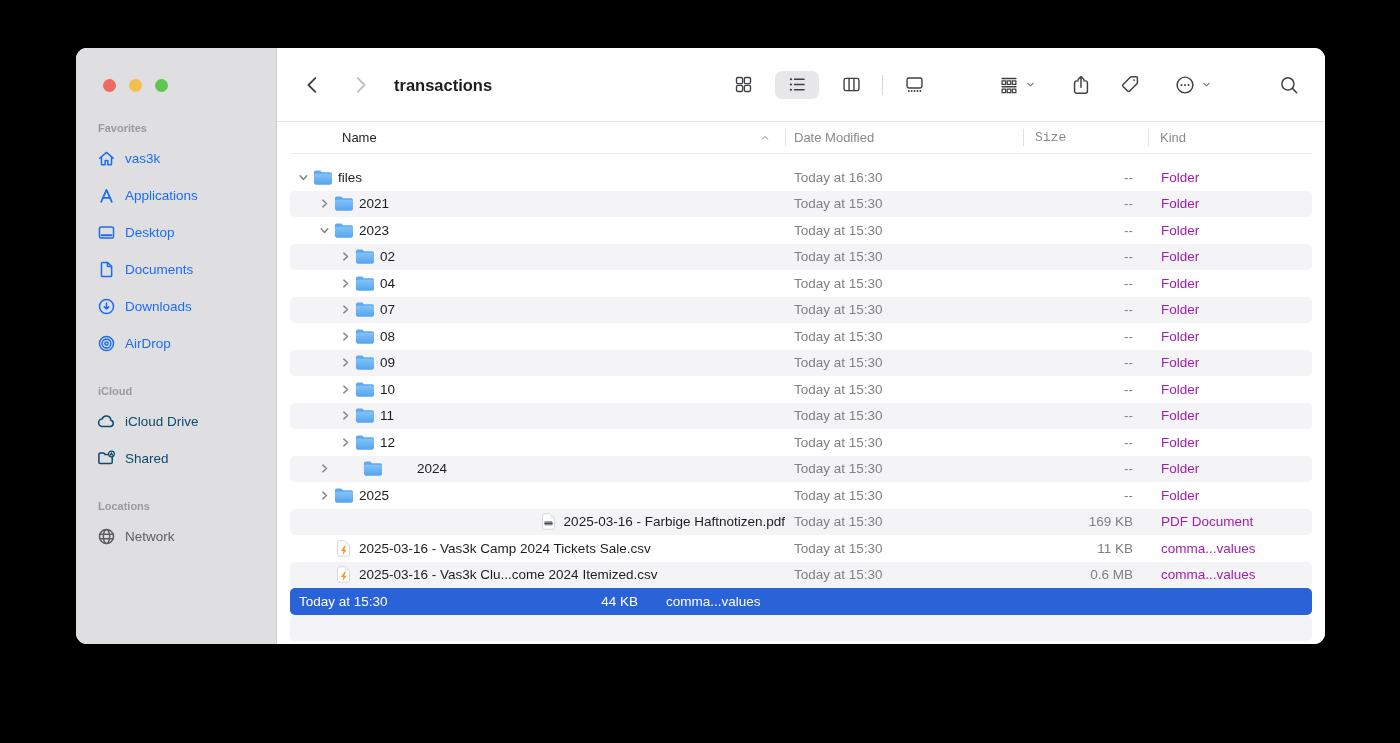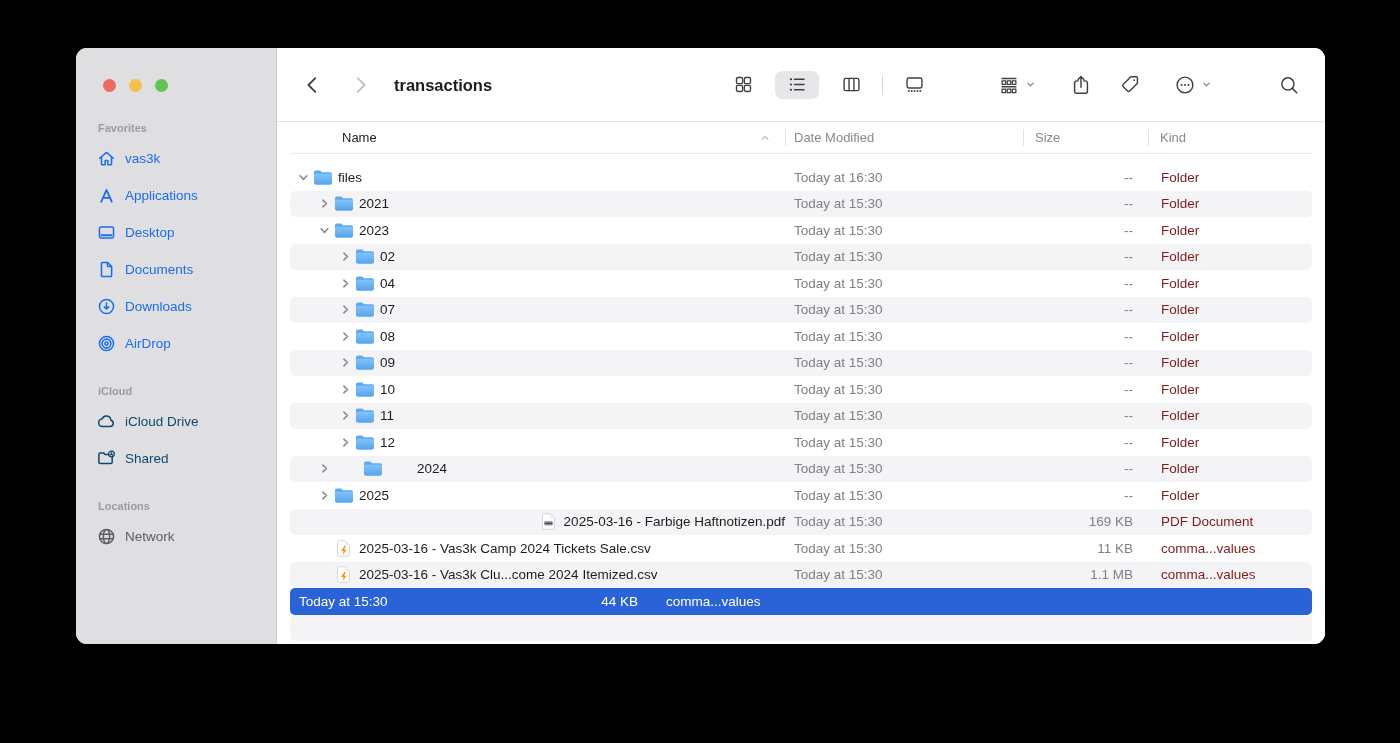--- a/index.html
+++ b/index.html
@@ -45,34 +45,34 @@
   .tag{left:840px;width:28px;height:28px;}
   .more{left:894px;width:44px;height:28px;}
   .search{left:998px;width:28px;height:28px;}
   
   .lheader{display:flex;height:31px;align-items:center;margin:0 13px;border-bottom:1px solid #e9e9eb;
     font-size:13px;color:#8a8a8f;}
   .hcell{position:relative;height:100%;display:flex;align-items:center;box-sizing:border-box;}
   .hcell + .hcell::before{content:"";position:absolute;left:0;top:7px;bottom:7px;width:1px;background:#e2e2e4;}
   .h-name{width:495px;padding-left:52px;color:#1d1d1f;}
   .h-date{width:238px;padding-left:9px;}
-  .h-size{width:125px;padding-left:12px;}
+  .h-size{width:125px;padding-left:12px;font-family:Liberation Mono, monospace;}
   .h-kind{flex:1;padding-left:12px;}
   .sort-ind{width:12px;height:12px;stroke:#8a8a8f;fill:none;stroke-width:1.8;stroke-linecap:round;
     stroke-linejoin:round;margin-left:auto;margin-right:14px;}
   
   .rows{padding-top:10px;}
   .row{display:flex;align-items:center;height:26.5px;margin:0 13px;border-radius:5px;font-size:13.5px;}
   .row:nth-child(even){background:#f4f4f6;}
   .row.selected{background:#2a63d8;}
   .cell{box-sizing:border-box;white-space:nowrap;overflow:hidden;}
   .c-name{width:495px;display:flex;align-items:center;color:#1d1d1f;}
   .c-date{width:238px;padding-left:9px;color:#808085;}
   .c-size{width:125px;padding-right:15px;text-align:right;color:#808085;}
-  .c-kind{flex:1;padding-left:13px;color:#7f1d1d;}
+  .c-kind{flex:1;padding-left:13px;color:#a21caf;}
   .row.selected .c-name,.row.selected .c-date,.row.selected .c-size,.row.selected .c-kind{color:#fff;}
   .row.selected .c-name{font-weight:600;}
   .disclosure{width:14px;height:14px;margin-right:3px;display:flex;align-items:center;justify-content:center;flex:none;}
   .disclosure svg{width:11px;height:11px;stroke:#86868b;fill:none;stroke-width:1.7;
     stroke-linecap:round;stroke-linejoin:round;transition:none;}
   .disclosure.expanded svg{transform:rotate(90deg);}
   .disclosure.none svg{visibility:hidden;}
   .row.selected .disclosure svg{stroke:#fff;}
   .row-icon{width:19px;height:17px;margin-right:6px;flex:none;}
   .hidden-defs{position:absolute;width:0;height:0;overflow:hidden;}
@@ -646,21 +646,21 @@
         <svg viewBox="0 0 12 12" stroke-linecap="round" stroke-linejoin="round">
                 <use href="#i-disclosure" xlink:href="#i-disclosure"></use>
               </svg>
       </span>
       <svg class="row-icon">
               <use href="#i-csv" xlink:href="#i-csv"></use>
             </svg>
       <span class="row-label">2025-03-16 - Vas3k Clu...come 2024 Itemized.csv</span>
     </div>
     <div class="cell c-date">Today at 15:30</div>
-    <div class="cell c-size">1.1 MB</div>
+    <div class="cell c-size">0.6 MB</div>
     <div class="cell c-kind">comma...values</div>
   </div>
 
   <div class="row selected">
     <div class="cell c-date">Today at 15:30</div>
     <div class="cell c-size">44 KB</div>
     <div class="cell c-kind">comma...values</div>
   </div>
 <div class="row"></div>
       </div>

